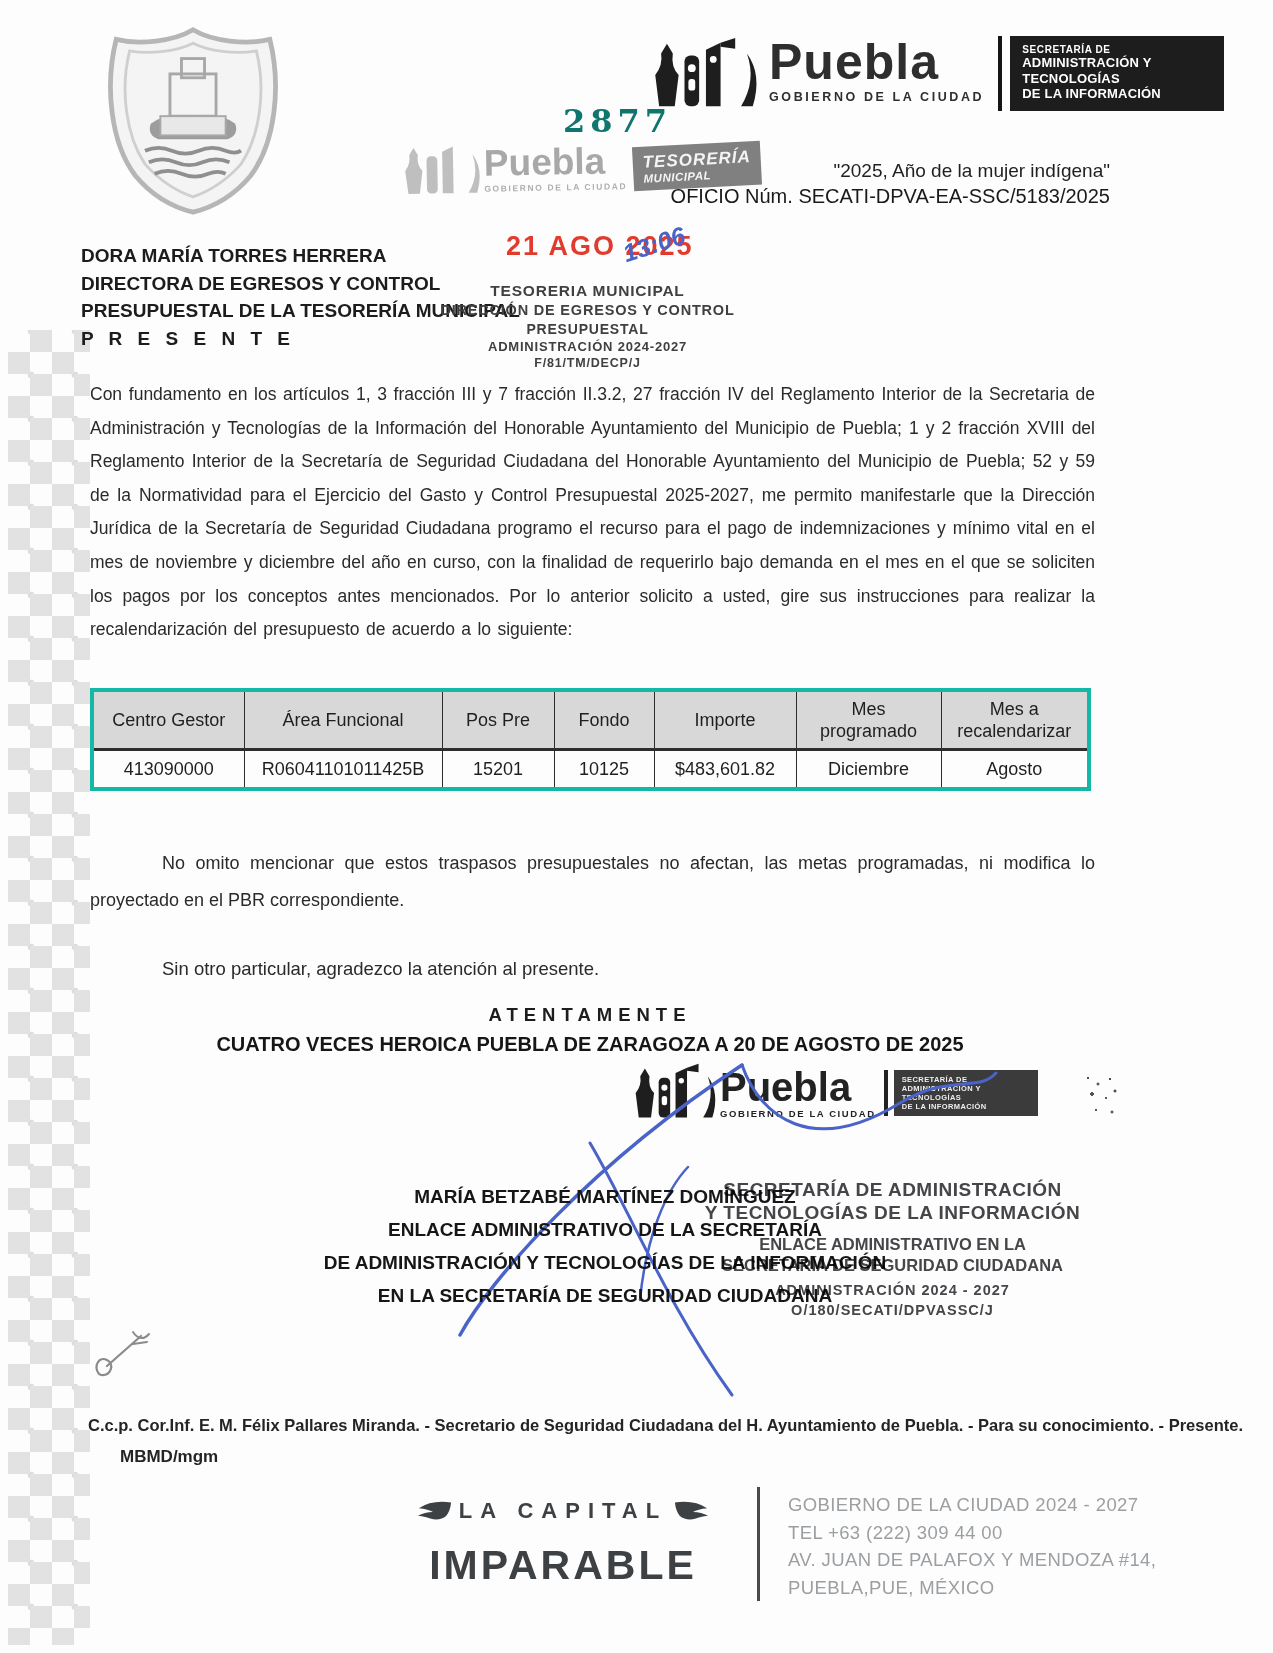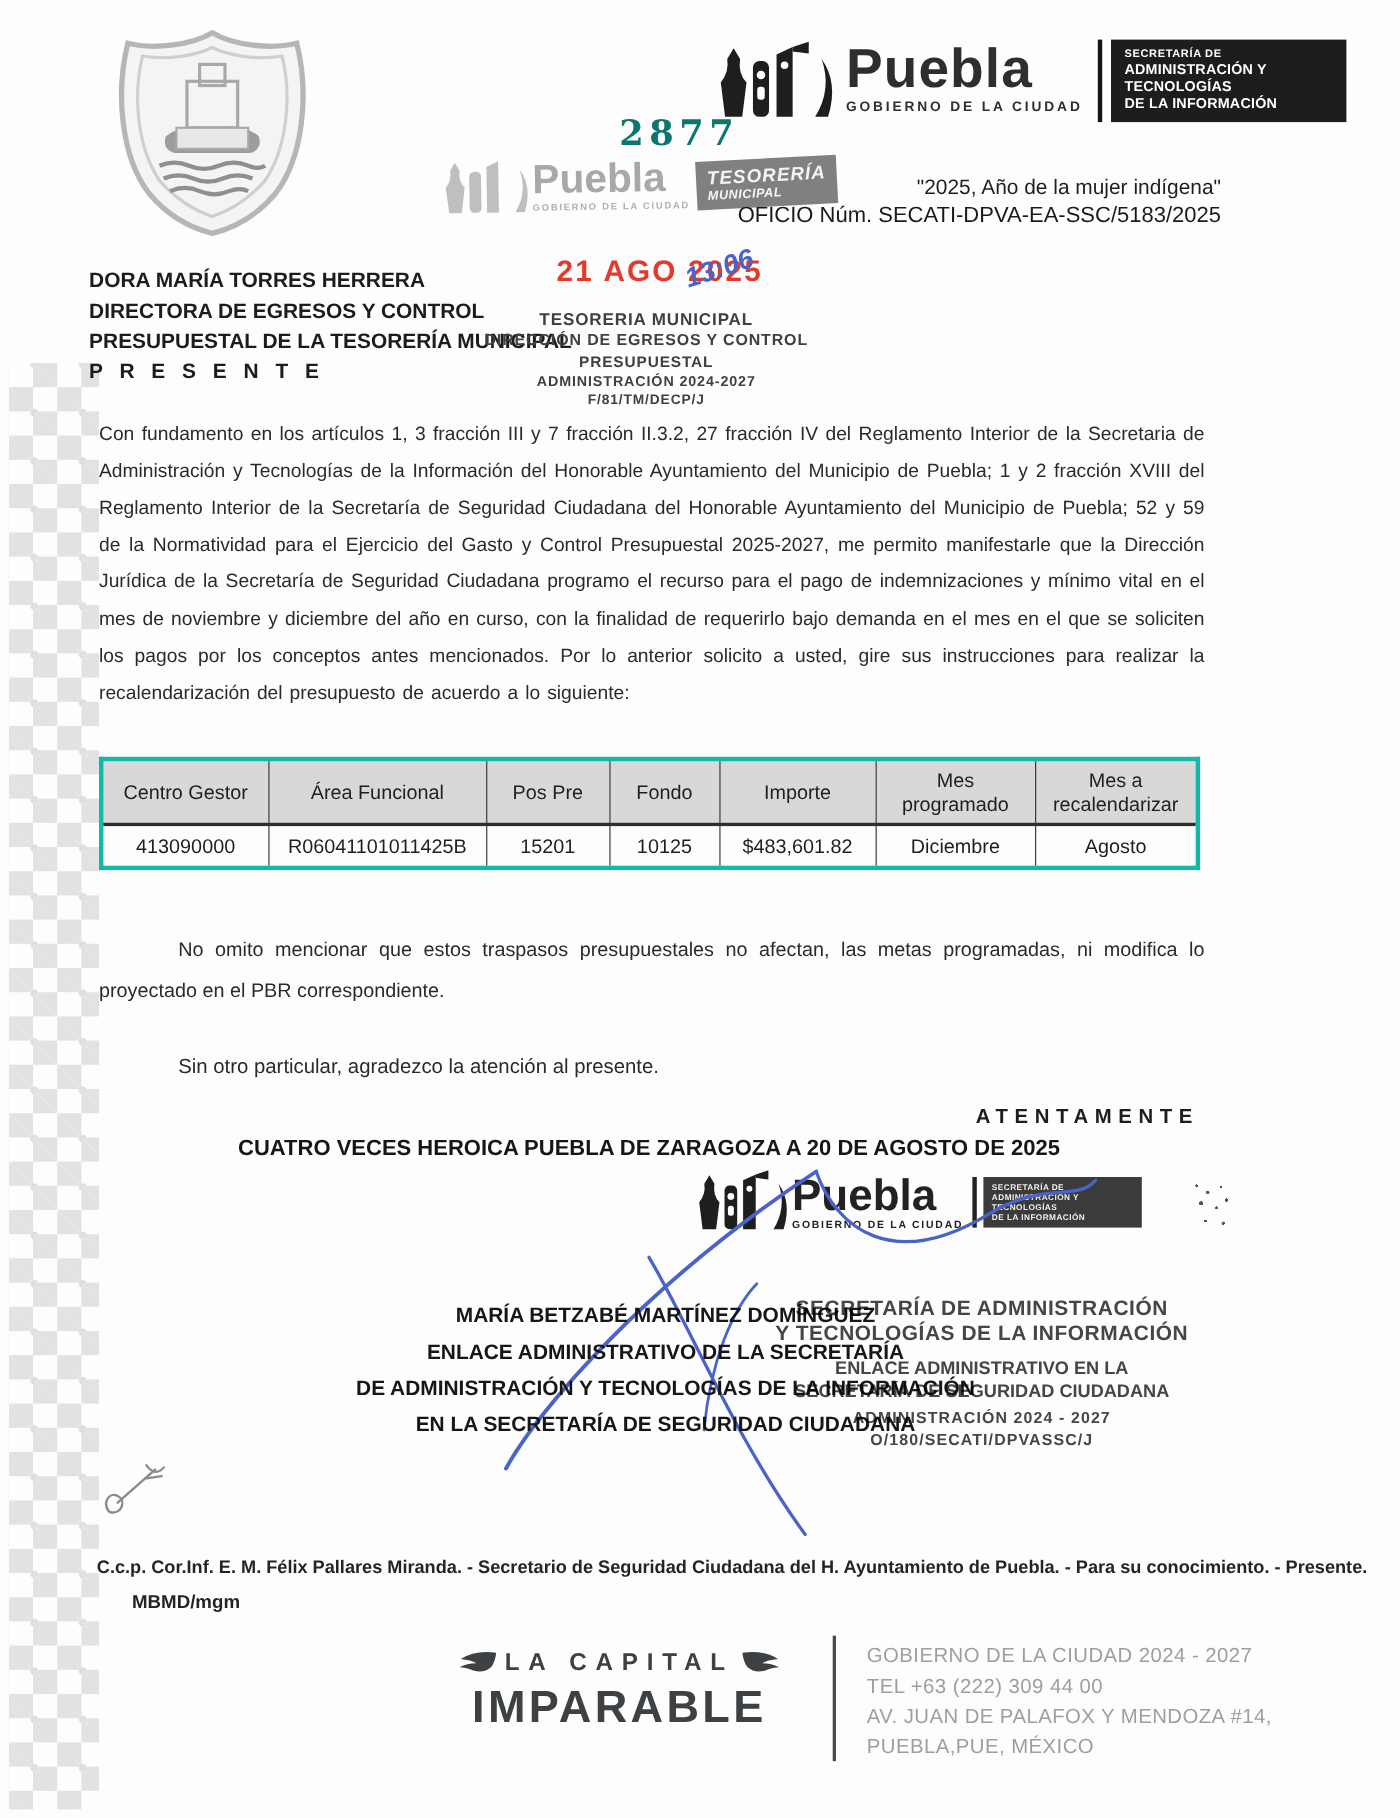--- a/index.html
+++ b/index.html
@@ -67,21 +67,21 @@
 
   
   table.budget{left:90px;top:688px;position:absolute;border-collapse:collapse;table-layout:fixed;}
   .budget th,.budget td{border:1.5px solid #2e2e2e;text-align:center;font-weight:400;}
   .budget th{background:#d8d8d8;font-size:18px;font-weight:500;height:54px;white-space:pre-line;line-height:22px;color:#1f1f1f;}
   .budget td{font-size:18px;height:34px;color:#1f1f1f;}
   .budget{border:4px solid #14b8a6;}
   .budget tr.data{border-top:3px solid #2e2e2e;}
 
   
-  .atent{left:90px;top:1004px;width:1000px;text-align:right;font-size:18.5px;font-weight:600;letter-spacing:6px;color:#1d1d1d;}
+  .atent{left:90px;top:1004px;width:1000px;text-align:center;font-size:18.5px;font-weight:600;letter-spacing:6px;color:#1d1d1d;}
   .placedate{left:90px;top:1033px;width:1000px;text-align:center;font-size:20px;font-weight:700;color:#161616;}
 
   
   .sig-stamp{left:628px;top:1060px;display:flex;align-items:center;}
   .sig-glyph{width:92px;height:66px;}
   .sig-name{font-size:40px;font-weight:800;color:#222;line-height:38px;}
   .sig-tag{font-size:9.5px;font-weight:700;letter-spacing:1.6px;color:#222;margin-top:2px;}
   .sig-badge{margin-left:8px;border-left:4px solid #222;padding-left:6px;}
   .sig-badge-box{background:#2b2b2b;color:#eee;padding:5px 8px;width:128px;filter:blur(.4px);opacity:.92;}
   .sig-badge-box div{font-size:7.5px;font-weight:700;letter-spacing:.4px;line-height:9px;}
@@ -106,21 +106,21 @@
   
   .ccp{left:88px;top:1416px;font-size:16.5px;font-weight:600;color:#242424;}
   .ccp-init{left:120px;top:1447px;font-size:17px;font-weight:600;color:#242424;}
 
   
   .foot-logo{left:408px;top:1498px;width:310px;text-align:center;color:#3d4144;}
   .foot-top{display:flex;align-items:center;justify-content:center;gap:6px;}
   .foot-capital{font-size:22px;font-weight:700;letter-spacing:8px;}
   .wing{width:38px;height:24px;}
   .wing.r{transform:scaleX(-1);}
-  .foot-imparable{font-size:41px;font-weight:800;letter-spacing:3px;margin-top:4px;}
+  .foot-imparable{font-size:41px;font-weight:800;letter-spacing:3px;margin-top:18px;}
   .foot-div{left:757px;top:1487px;width:3px;height:114px;background:#4a4a4a;}
   .foot-addr{left:788px;top:1491px;font-size:18.5px;line-height:27.5px;color:#9b9fa2;font-weight:500;letter-spacing:.4px;}
 </style>
 </head>
 <body>
 
 <div class="page">
 
   <div class="abs talavera"></div>
 

